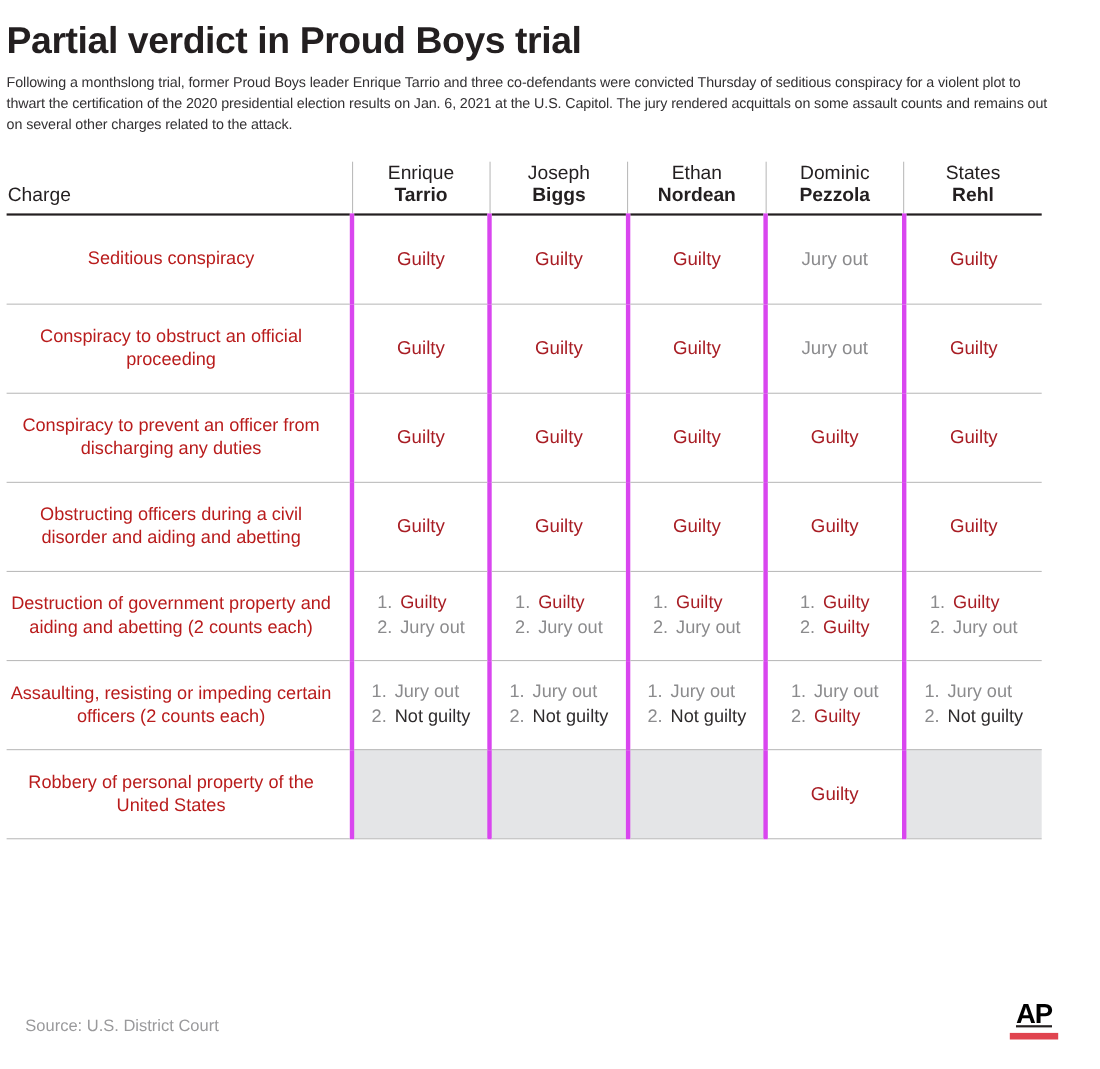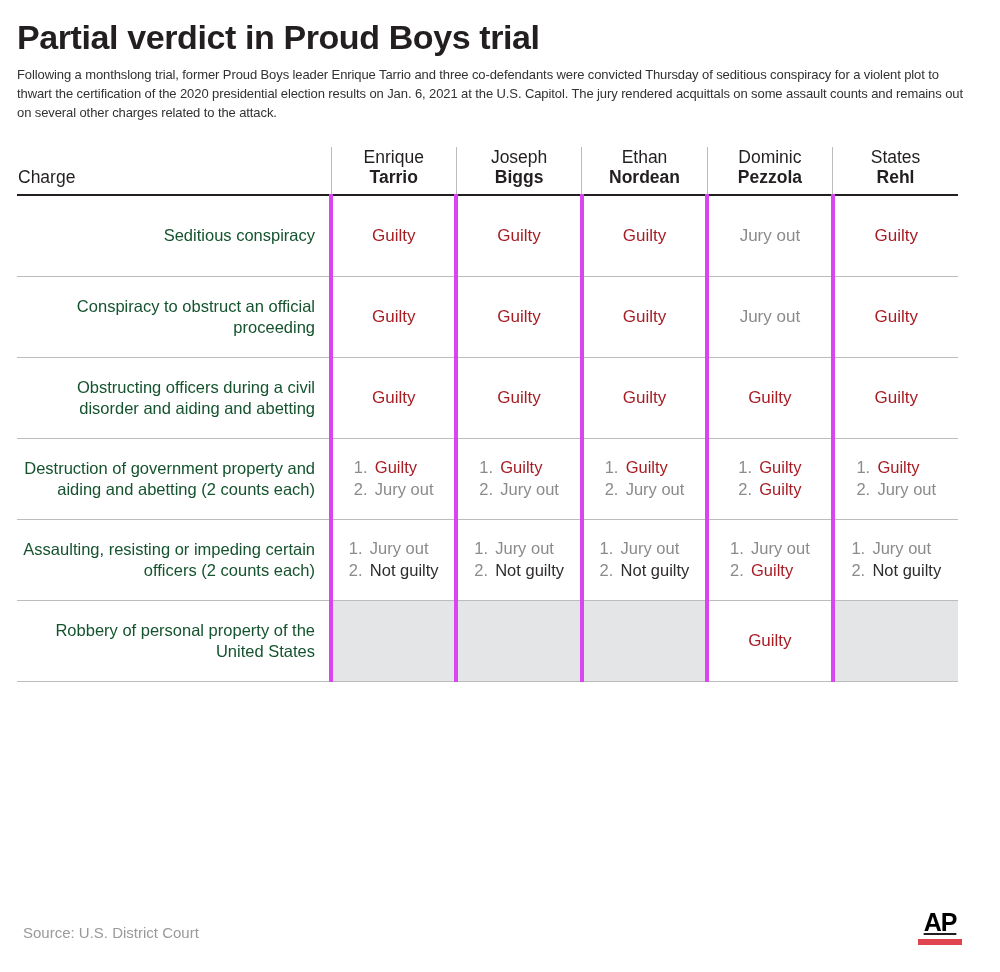--- a/index.html
+++ b/index.html
@@ -12,21 +12,21 @@
     height: 972px;
     font-family: "Liberation Sans", sans-serif;
     color: #231f20;
     overflow: hidden;
   }
   .page {
     position: relative;
     width: 1000px;
     height: 972px;
     box-sizing: border-box;
-    padding: 0 17px;
+    padding: 0 6px;
   }
 
   
   .title {
     font-size: 34px;
     font-weight: bold;
     letter-spacing: -0.4px;
     color: #231f20;
     margin: 0;
     padding-top: 20px;
@@ -74,22 +74,22 @@
   }
   th.def-head .nm-first { display: block; }
   th.def-head .nm-last  { display: block; font-weight: bold; }
 
   tbody td {
     border-bottom: 1px solid #bcbcbc;
     font-size: 16.5px;
     vertical-align: middle;
   }
   td.charge-cell {
-    text-align: right;
-    color: #14532d;
+    text-align: center;
+    color: #b91c1c;
     line-height: 1.28;
     padding: 14px 14px 14px 1px;
   }
   td.val-cell {
     border-left: 4px solid #d946ef;
     text-align: center;
     padding: 14px 6px;
     height: 52px;
   }
   td.val-cell.shaded { background: #e4e5e7; }
@@ -207,20 +207,28 @@
             <td class="val-cell"><span class="v-single v-guilty">Guilty</span></td>
             <td class="val-cell"><span class="v-single v-juryout">Jury out</span></td>
             <td class="val-cell"><span class="v-single v-guilty">Guilty</span></td>
           </tr>
           <tr>
             <td class="charge-cell">Conspiracy to obstruct an official proceeding</td>
             <td class="val-cell"><span class="v-single v-guilty">Guilty</span></td>
             <td class="val-cell"><span class="v-single v-guilty">Guilty</span></td>
             <td class="val-cell"><span class="v-single v-guilty">Guilty</span></td>
             <td class="val-cell"><span class="v-single v-juryout">Jury out</span></td>
+            <td class="val-cell"><span class="v-single v-guilty">Guilty</span></td>
+          </tr>
+          <tr>
+            <td class="charge-cell">Conspiracy to prevent an officer from discharging any duties</td>
+            <td class="val-cell"><span class="v-single v-guilty">Guilty</span></td>
+            <td class="val-cell"><span class="v-single v-guilty">Guilty</span></td>
+            <td class="val-cell"><span class="v-single v-guilty">Guilty</span></td>
+            <td class="val-cell"><span class="v-single v-guilty">Guilty</span></td>
             <td class="val-cell"><span class="v-single v-guilty">Guilty</span></td>
           </tr>
           <tr>
             <td class="charge-cell">Obstructing officers during a civil disorder and aiding and abetting</td>
             <td class="val-cell"><span class="v-single v-guilty">Guilty</span></td>
             <td class="val-cell"><span class="v-single v-guilty">Guilty</span></td>
             <td class="val-cell"><span class="v-single v-guilty">Guilty</span></td>
             <td class="val-cell"><span class="v-single v-guilty">Guilty</span></td>
             <td class="val-cell"><span class="v-single v-guilty">Guilty</span></td>
           </tr>

